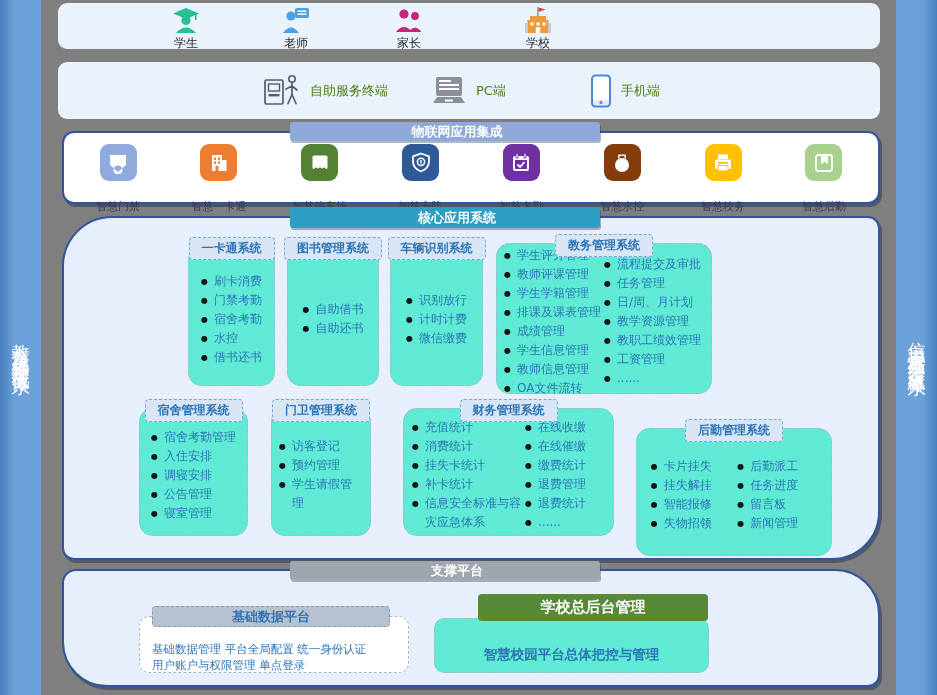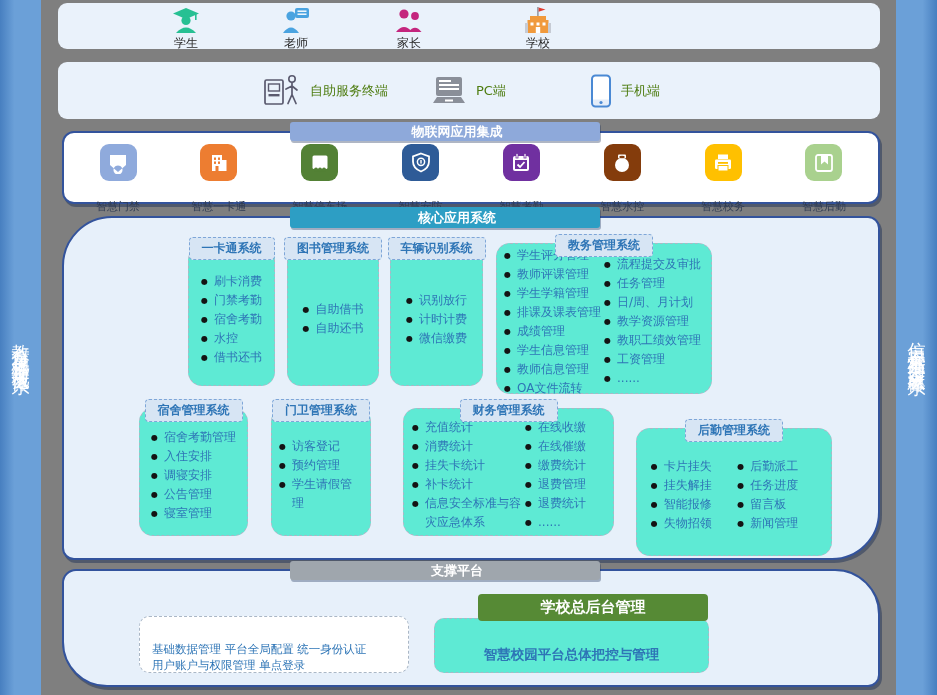--- a/index.html
+++ b/index.html
@@ -555,20 +555,23 @@
           </li>
         </ul>
     </div>
   </div>
 
   <div class="sec-header" style="top:561px; background:#9fa6ad">
     <span>支撑平台</span>
   </div>
   <div class="support-box"></div>
 
+  <div class="base-pill">
+    <span>基础数据平台</span>
+  </div>
   <div class="base-box">
     <div class="ln">基础数据管理  平台全局配置  统一身份认证</div>
     <div class="ln">用户账户与权限管理    单点登录</div>
   </div>
 
   <div class="admin-header">
     <span>学校总后台管理</span>
   </div>
   <div class="admin-box">
     <div class="desc">智慧校园平台总体把控与管理</div>

